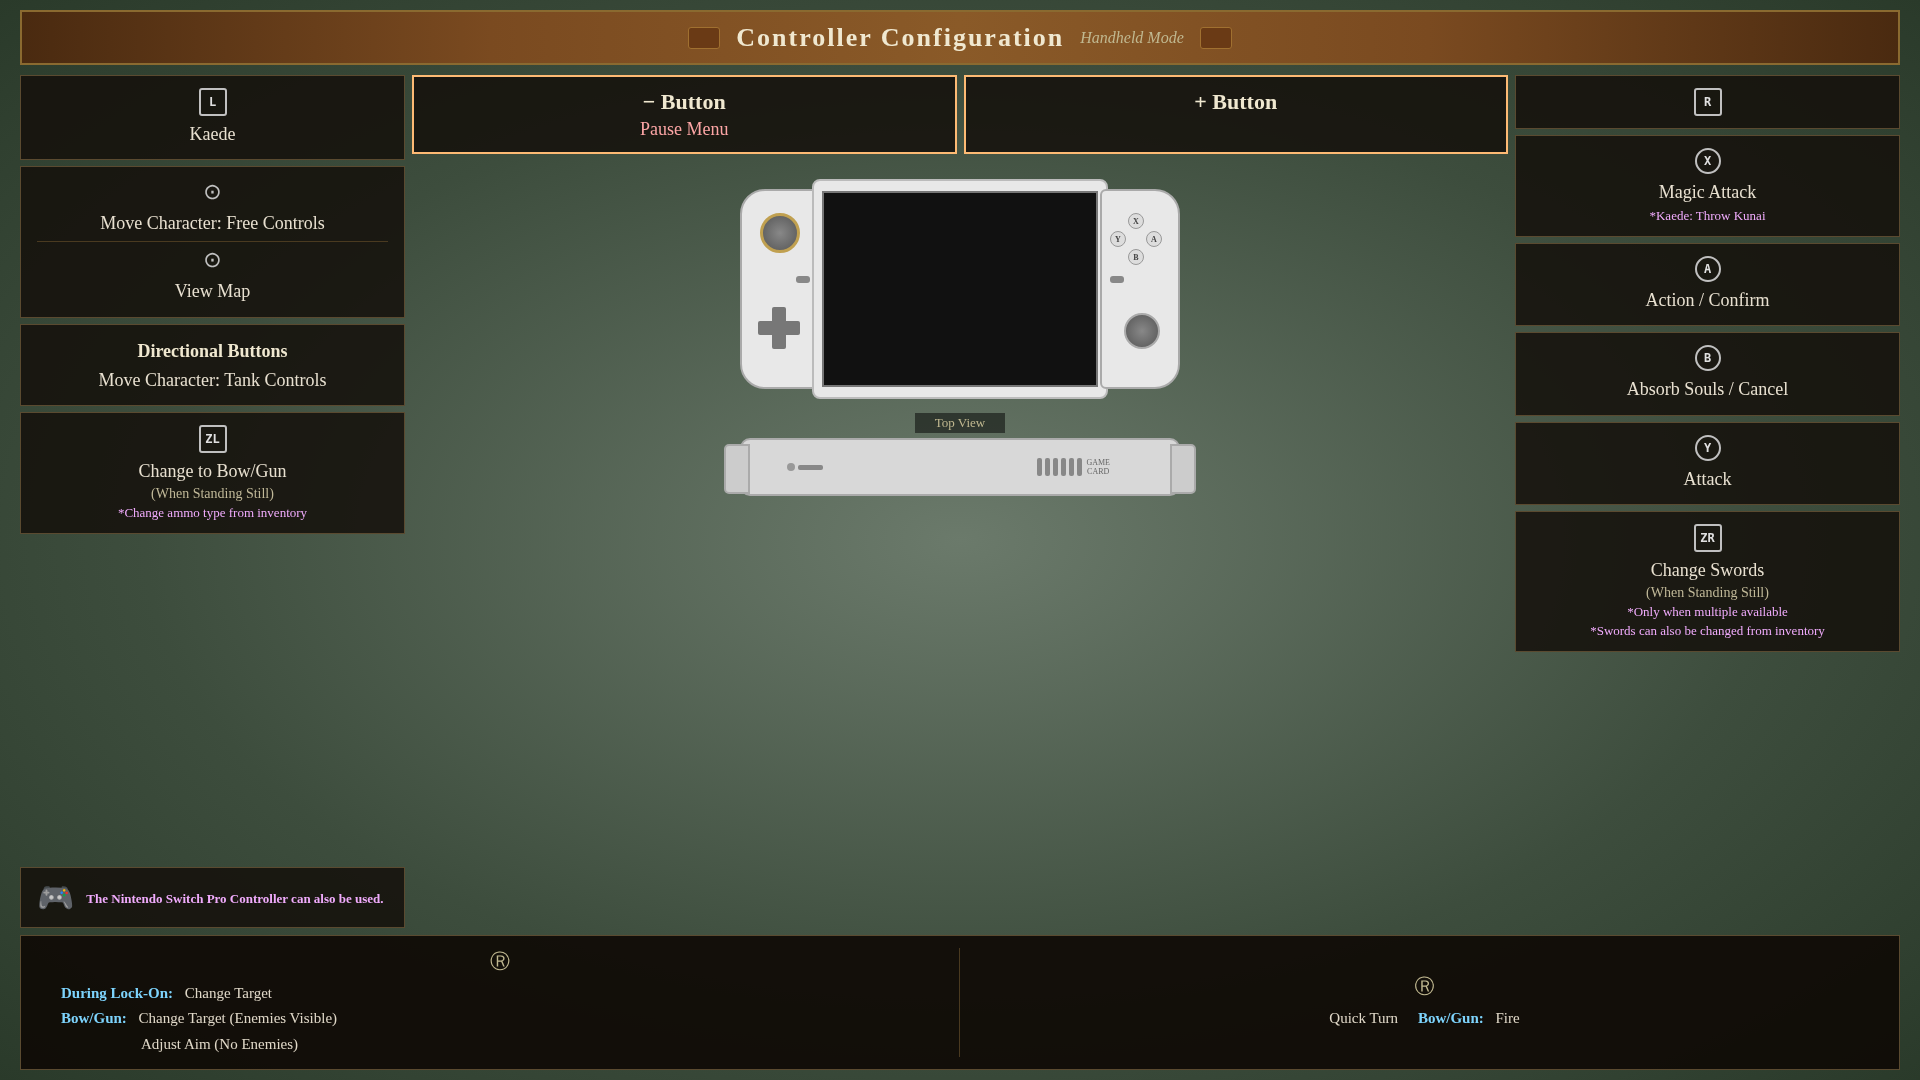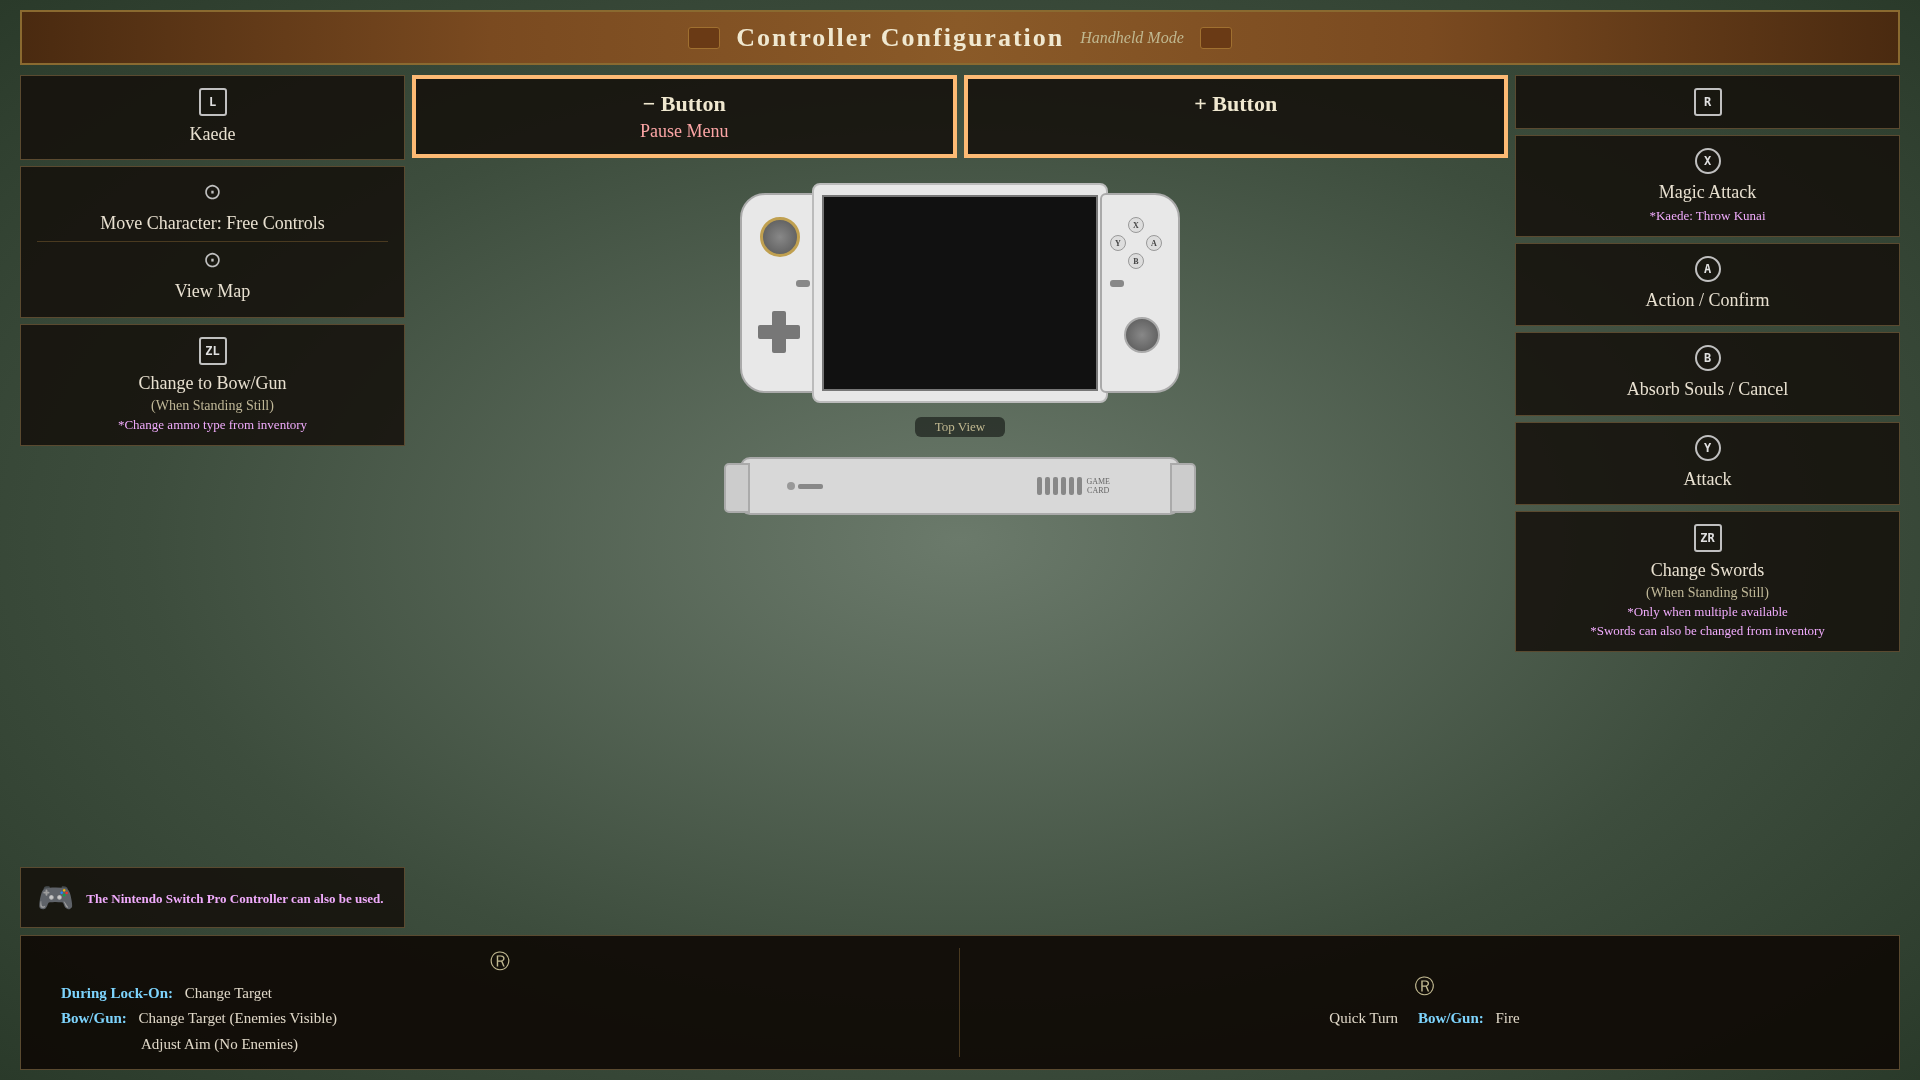--- a/index.html
+++ b/index.html
@@ -171,21 +171,21 @@
     }
 
     .sep-line {
       height: 1px;
       background: #4a3a20;
       margin: 5px 0;
     }
 
     .top-btn-panel {
       background: rgba(20, 15, 10, 0.85);
-      border: 4px solid #fdba74;
+      border: 2px solid #fdba74;
       padding: 12px 20px;
       text-align: center;
     }
 
     .btn-label-large {
       font-size: 22px;
       font-weight: bold;
       color: #f0e8d0;
       margin-bottom: 4px;
     }
@@ -213,20 +213,24 @@
     </div>
 
     <div class="panel">
       <div style="font-size:22px; color:#c0c0c0;">⊙</div>
       <div class="label-text">Move Character: Free Controls</div>
       <div class="sep-line"></div>
       <div style="font-size:22px; color:#c0c0c0;">⊙</div>
       <div class="label-text">View Map</div>
     </div>
 
+    <div class="panel">
+      <div class="label-bold">Directional Buttons</div>
+      <div class="label-text">Move Character: Tank Controls</div>
+    </div>
 
     <div class="panel">
       <span class="btn-icon btn-square">ZL</span>
       <div class="label-text">Change to Bow/Gun</div>
       <div class="label-small">(When Standing Still)</div>
       <div class="label-note">*Change ammo type from inventory</div>
     </div>
 
     <div class="panel" style="display:flex; align-items:center; gap:12px; text-align:left; margin-top:auto;">
       <span style="font-size:30px;">🎮</span>
@@ -275,21 +279,21 @@
           <div style="position:absolute; top:18px; left:0; width:16px; height:16px; border-radius:50%; background:#ddd; border:1.5px solid #999; display:flex; align-items:center; justify-content:center; font-size:8px; color:#444; font-weight:bold;">Y</div>
         </div>
 
         <div style="position:absolute; bottom:38px; right:18px; width:36px; height:36px; border-radius:50%; background:radial-gradient(#888,#555); border:2px solid #aaa;"></div>
 
         <div style="position:absolute; top:85px; left:8px; width:14px; height:7px; background:#888; border-radius:3px;"></div>
       </div>
     </div>
 
     <div style="display:flex; flex-direction:column; align-items:center; margin-top:4px; width:100%;">
-      <div style="font-size:13px; color:#c0b890; background:rgba(0,0,0,0.5); padding:2px 20px; margin-bottom:20px;border-radius:6px;">Top View</div>
+      <div style="font-size:13px; color:#c0b890; background:rgba(0,0,0,0.5); padding:2px 20px; margin-bottom:5px;">Top View</div>
       <div style="position:relative; width:440px; height:58px; background:#d8d8d8; border:2px solid #aaa; border-radius:10px;">
         <div style="position:absolute; left:-18px; top:4px; width:26px; height:50px; background:#ccc; border:2px solid #aaa; border-radius:5px 0 0 5px;"></div>
         <div style="position:absolute; right:-18px; top:4px; width:26px; height:50px; background:#ccc; border:2px solid #aaa; border-radius:0 5px 5px 0;"></div>
 
         <div style="position:absolute; left:45px; top:50%; transform:translateY(-50%); display:flex; align-items:center; gap:3px;">
           <div style="width:8px; height:8px; border-radius:50%; background:#999;"></div>
           <div style="width:25px; height:5px; background:#888; border-radius:2px;"></div>
         </div>
 
         <div style="position:absolute; right:22%; top:50%; transform:translateY(-50%); display:flex; gap:3px; align-items:center;">

